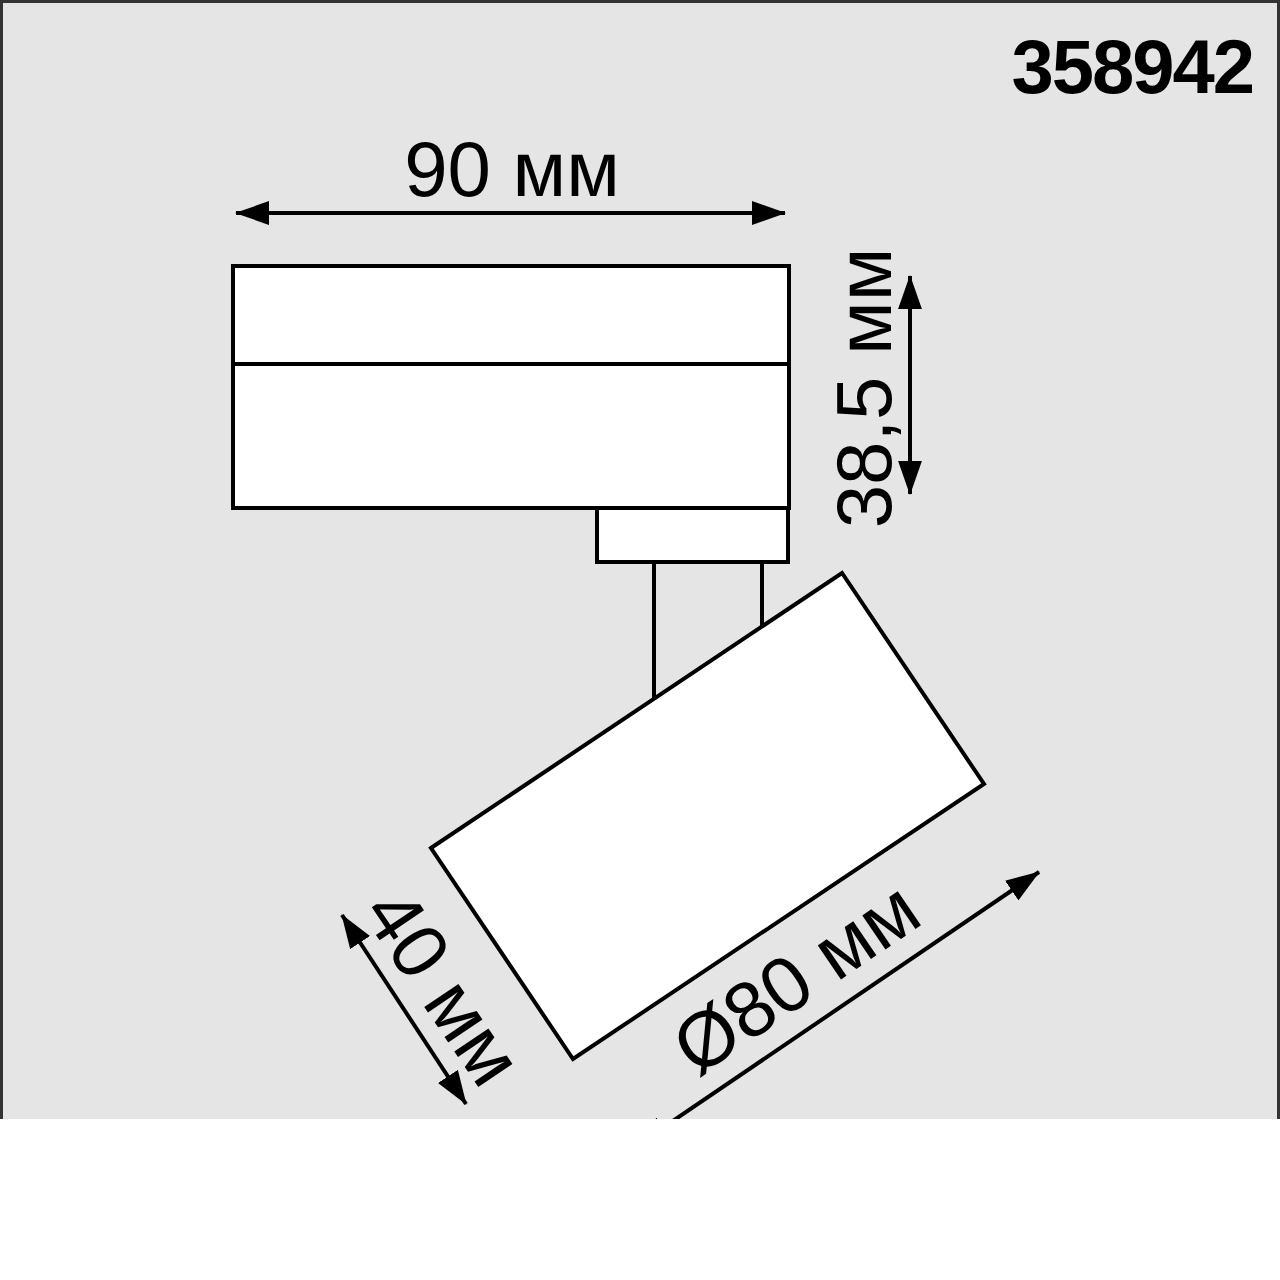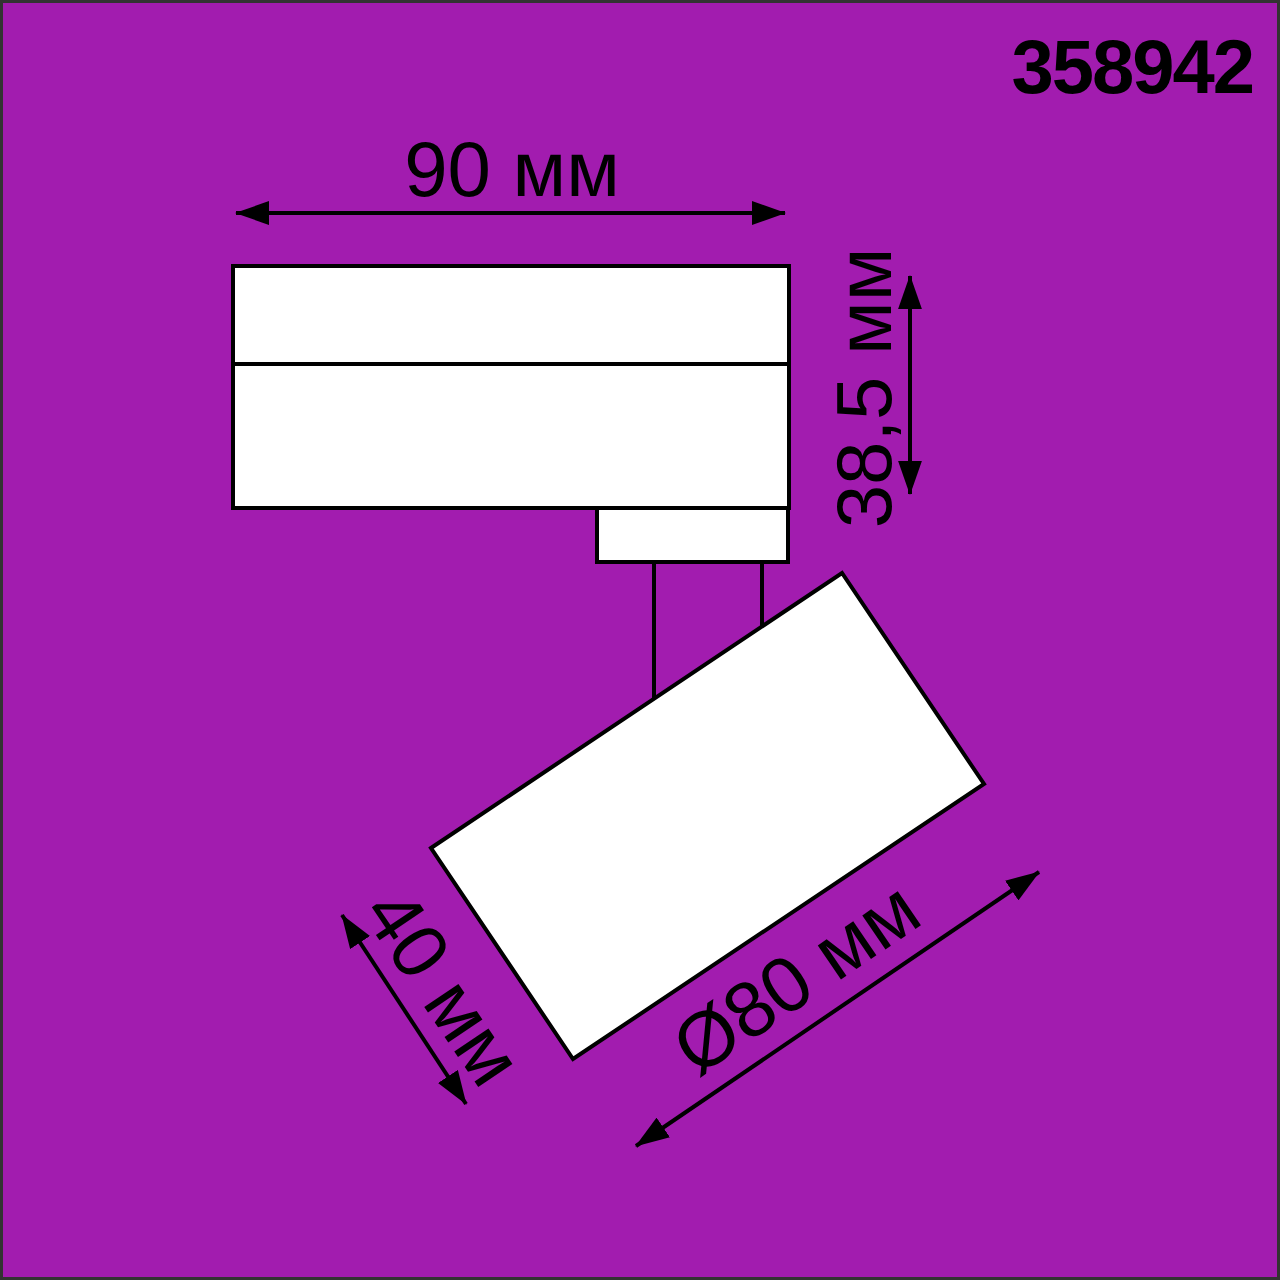--- a/index.html
+++ b/index.html
@@ -3,22 +3,22 @@
 <meta charset="utf-8">
 <style>
   html, body {
     margin: 0;
     padding: 0;
     background: #ffffff;
   }
   .canvas {
     position: relative;
     width: 1280px;
-    height: 1280px;
-    background: #a21caf;
+    height: 1119px;
+    background: #e5e5e5;
     overflow: hidden;
   }
   svg {
     display: block;
     width: 1280px;
     height: 1280px;
     font-family: "Liberation Sans", "DejaVu Sans", sans-serif;
   }
   .outline {
     fill: #ffffff;

